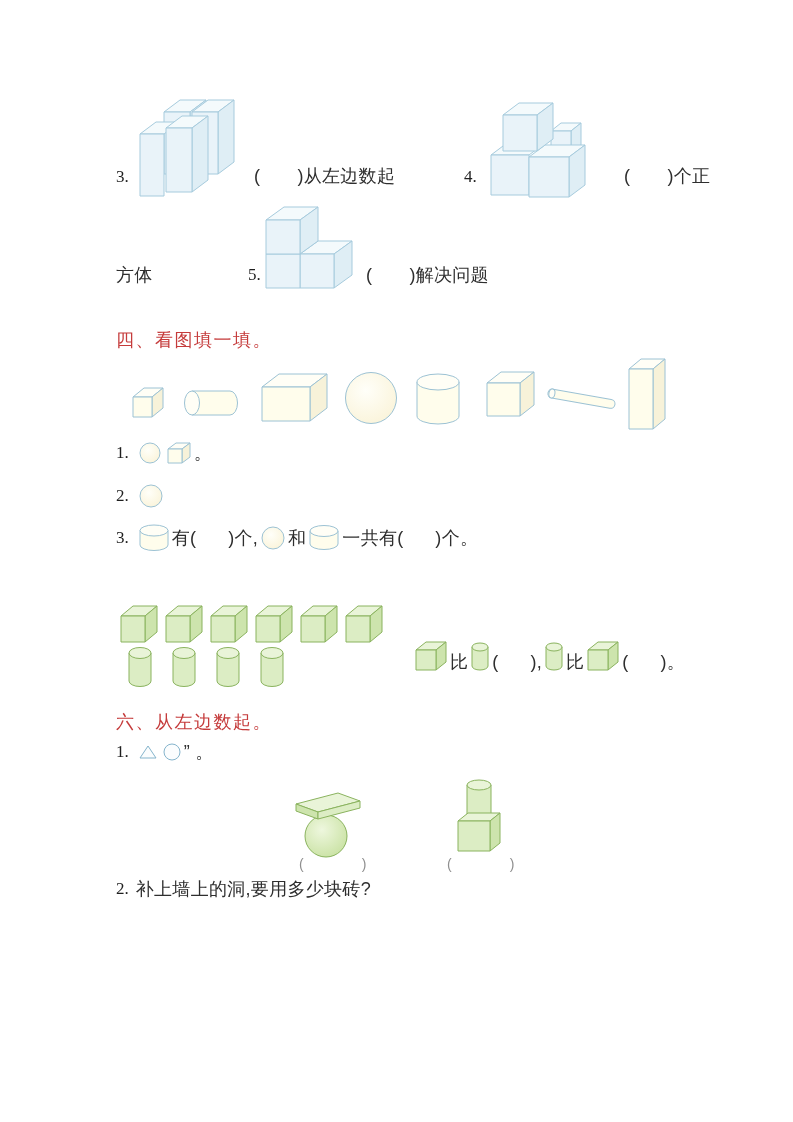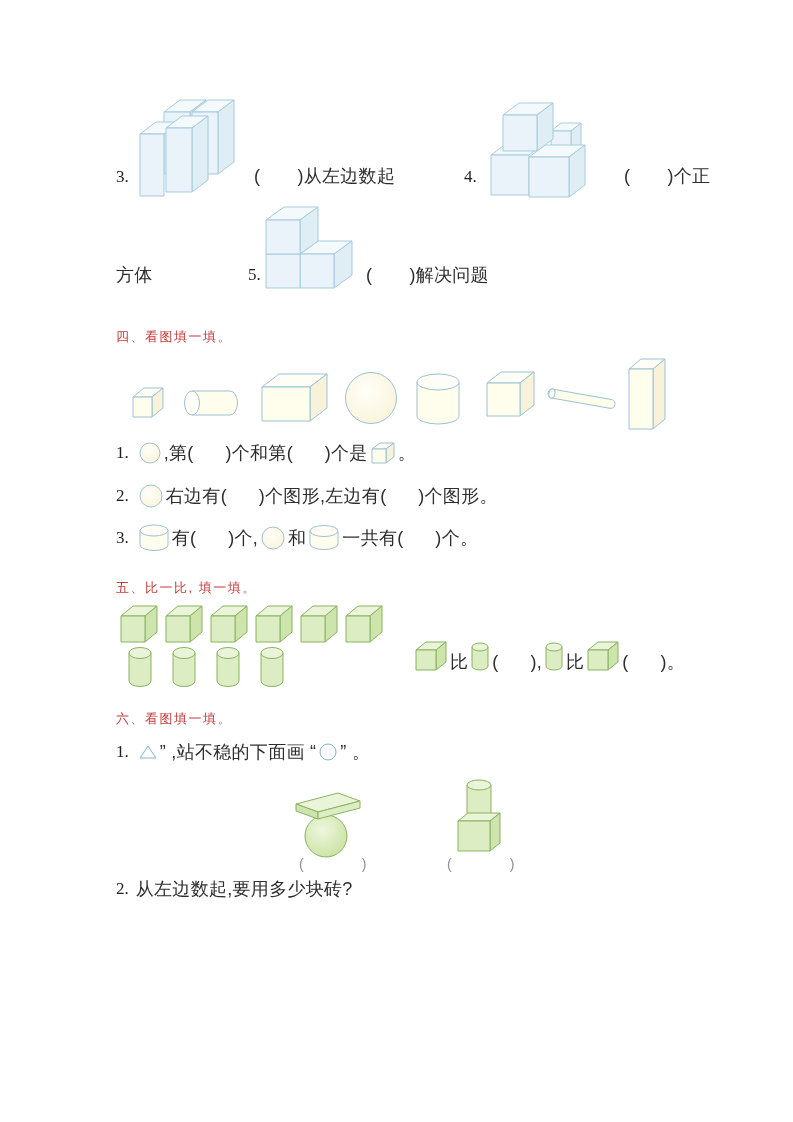--- a/index.html
+++ b/index.html
@@ -1,21 +1,21 @@
 <!DOCTYPE html>
 <html><head>
 <meta charset="utf-8">
 <style>
   html,body{margin:0;padding:0;background:#fff;}
   .page{position:relative;width:793px;height:1122px;background:#ffffff;overflow:hidden;
         font-family:"Liberation Sans",sans-serif;color:#2e2e2e;}
   .abs{position:absolute;}
   .txt{font-size:18px;white-space:pre;letter-spacing:.3px;}
   .num{font-family:"Liberation Serif",serif;font-size:17px;color:#1f1f1f;white-space:pre;}
-  .heading{color:#c53b3b;font-size:13px;letter-spacing:1.5px;white-space:pre;}
+  .heading{color:#c53b3b;font-size:18px;letter-spacing:1.5px;white-space:pre;}
   .row{display:flex;align-items:center;white-space:pre;}
   .row .num{margin-right:7px;}
   .rowend{display:flex;align-items:flex-end;white-space:pre;}
   .rowend .txt{line-height:20px;}
   .shape{display:block;margin:0 2px;}
   .cubes-row{display:flex;gap:5px;}
   .cyls-row{display:flex;gap:18px;}
   .parenu{font-size:14px;color:#8f8f8f;letter-spacing:3px;white-space:pre;}
   svg{display:block;overflow:visible;}
   
@@ -129,56 +129,53 @@
     <polygon class="sc fct" points="2,12 14,2 38,2 26,12"></polygon>
       <polygon class="sc fcs" points="26,12 38,2 38,62 26,72"></polygon>
       <rect class="sc fc" x="2" y="12" width="24" height="60"></rect>
   </svg>
 
   <div class="abs row" style="left:116px;top:441px">
     <span class="num">1.</span>
     <svg class="shape" width="24" height="24" viewBox="0 0 24 24">
         <circle class="sc" cx="12" cy="12" r="10" fill="url(#gCream)"></circle>
       </svg>
-    <span class="txt">,第(      )个和第(      )个是</span>
     <svg class="shape" width="26" height="24" viewBox="0 0 26 24">
       <polygon class="sc fct" points="2,8 10,2 24,2 16,8"></polygon>
         <polygon class="sc fcs" points="16,8 24,2 24,16 16,22"></polygon>
         <rect class="sc fc" x="2" y="8" width="14" height="14"></rect>
     </svg>
     <span class="txt">。</span>
   </div>
 
   <div class="abs row" style="left:116px;top:483px">
     <span class="num">2.</span>
     <svg class="shape" width="26" height="26" viewBox="0 0 26 26">
         <circle class="sc" cx="13" cy="13" r="11" fill="url(#gCream)"></circle>
       </svg>
-    <span class="txt">右边有(      )个图形,左边有(      )个图形。</span>
   </div>
 
   <div class="abs row" style="left:116px;top:523px">
     <span class="num">3.</span>
     <svg class="shape" width="32" height="30" viewBox="0 0 32 30">
       <path class="sc fc" d="M2,7.5 L2,22 A14,5.5 0 0 0 30,22 L30,7.5"></path>
         <ellipse class="sc fct" cx="16" cy="7.5" rx="14" ry="5.5"></ellipse>
     </svg>
     <span class="txt">有(      )个,</span>
     <svg class="shape" width="26" height="26" viewBox="0 0 26 26">
         <circle class="sc" cx="13" cy="13" r="11" fill="url(#gCream)"></circle>
       </svg>
     <span class="txt">和</span>
     <svg class="shape" width="32" height="28" viewBox="0 0 32 28">
       <path class="sc fc" d="M2,7 L2,20 A14,5.5 0 0 0 30,20 L30,7"></path>
         <ellipse class="sc fct" cx="16" cy="7" rx="14" ry="5.5"></ellipse>
     </svg>
     <span class="txt">一共有(      )个。</span>
   </div>
 
-  <span class="abs heading" style="left:116px;top:579px">五、比一比, 填一填。</span>
 
   <div class="abs cubes-row" style="left:119px;top:604px">
     <svg width="40" height="40" viewBox="0 0 40 40">
       <polygon class="sg fgt" points="2,12 14,2 38,2 26,12"></polygon>
         <polygon class="sg fgs" points="26,12 38,2 38,28 26,38"></polygon>
         <rect class="sg fg" x="2" y="12" width="24" height="26"></rect>
     </svg>
   <svg width="40" height="40" viewBox="0 0 40 40">
       <polygon class="sg fgt" points="2,12 14,2 38,2 26,12"></polygon>
         <polygon class="sg fgs" points="26,12 38,2 38,28 26,38"></polygon>
@@ -242,28 +239,27 @@
     </svg>
     <span class="txt">比</span>
     <svg class="shape" width="34" height="32" viewBox="0 0 34 32">
       <polygon class="sg fgt" points="2,10 12,2 32,2 22,10"></polygon>
         <polygon class="sg fgs" points="22,10 32,2 32,22 22,30"></polygon>
         <rect class="sg fg" x="2" y="10" width="20" height="20"></rect>
     </svg>
     <span class="txt">(      )。</span>
   </div>
 
-  <span class="abs heading" style="left:116px;top:710px">六、看图填一填。</span>
+  <span class="abs heading" style="left:116px;top:710px">六、从左边数起。</span>
 
   <div class="abs row" style="left:116px;top:740px">
     <span class="num">1.</span>
     <svg class="shape" width="20" height="16" viewBox="0 0 20 16">
         <polygon class="st" points="10,2 2,14 18,14"></polygon>
       </svg>
-    <span class="txt">” ,站不稳的下面画 “</span>
     <svg class="shape" width="20" height="18" viewBox="0 0 20 18">
         <circle class="st" cx="10" cy="9" r="8"></circle>
       </svg>
     <span class="txt">” 。</span>
   </div>
 
   <svg class="abs" style="left:292px;top:789px" width="72" height="70" viewBox="0 0 72 70">
     <circle class="sg" cx="34" cy="47" r="21" fill="url(#gGreen)"></circle>
     <polygon class="sg fgt" points="4,15 46,4 68,12 26,23"></polygon>
     <polygon class="sg fgs" points="4,15 4,22 26,30 26,23"></polygon>
@@ -275,16 +271,16 @@
     <path class="sg fg" d="M15,8 L15,44 L39,44 L39,8"></path>
       <ellipse class="sg fgt" cx="27" cy="8" rx="12" ry="5"></ellipse>
     <polygon class="sg fgt" points="6,44 16,36 48,36 38,44"></polygon>
       <polygon class="sg fgs" points="38,44 48,36 48,66 38,74"></polygon>
       <rect class="sg fg" x="6" y="44" width="32" height="30"></rect>
   </svg>
   <span class="abs parenu" style="left:447px;top:856px">(        )</span>
 
   <div class="abs row" style="left:116px;top:877px">
     <span class="num">2.</span>
-    <span class="txt">从左边数起,要用多少块砖?</span>
+    <span class="txt">补上墙上的洞,要用多少块砖?</span>
   </div>
 
 </div>
 
 </body></html>

